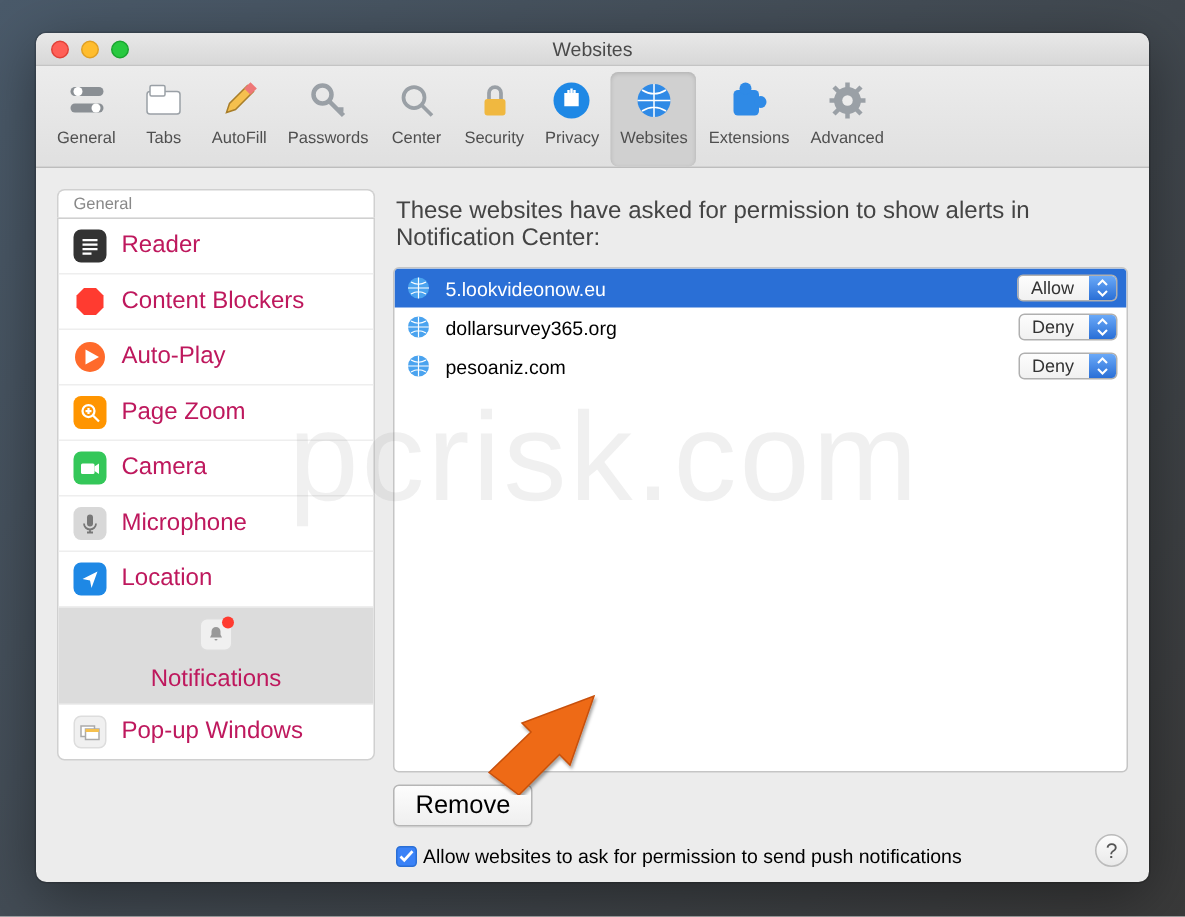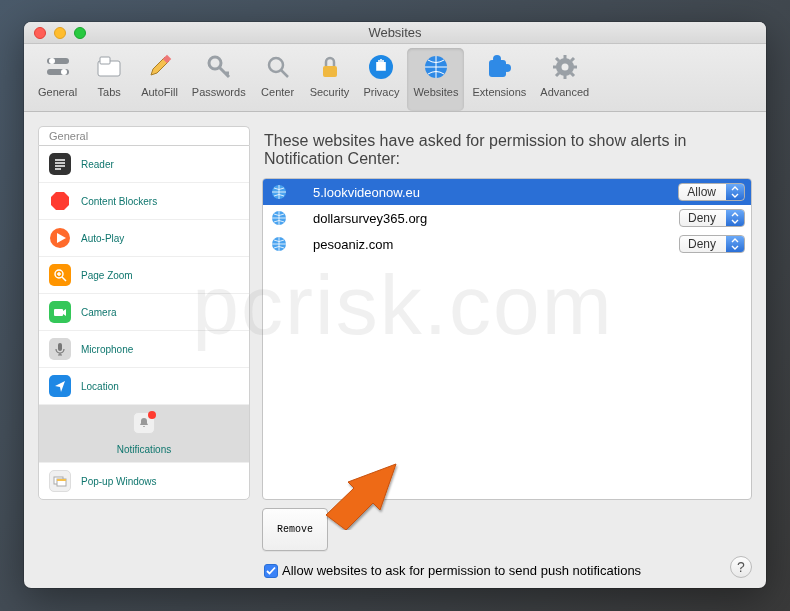--- a/index.html
+++ b/index.html
@@ -113,21 +113,21 @@
 }
 .sb-item:last-child { border-bottom: none; }
 .sb-item.selected { background: #dcdcdc; flex-direction: column; }
 .sb-icon {
   width: 22px; height: 22px;
   border-radius: 5px;
   display:flex;align-items:center;justify-content:center;
   flex-shrink:0;
   position: relative;
 }
-.sb-label { font-size: 10px; color: #0f766e; }
+.sb-label { font-size: 16px; color: #be185d; }
 .badge {
   position: absolute;
   width:8px;height:8px;border-radius:50%;background:#ff3b30;
   top:-2px;right:-2px;
 }
 .main {
   flex: 1;
   display: flex;
   flex-direction: column;
 }
@@ -136,21 +136,21 @@
   flex: 1;
   background: #fff;
   border: 1px solid #c5c5c5;
   border-radius: 4px;
   overflow: hidden;
 }
 .row {
   display:flex;
   align-items:center;
   padding: 4px 6px 4px 8px;
-  gap: 26px;
+  gap: 10px;
 }
 .row.selected { background: #2a6fd6; color: #fff; }
 .row-icon { width:16px;height:16px; flex-shrink:0; }
 .row-text { flex:1; font-size:13px; }
 .perm-select {
   background: linear-gradient(#fdfdfd,#f1f1f1);
   border: 1px solid #b0b0b0;
   border-radius: 4px;
   display:flex;
   align-items:center;
@@ -163,25 +163,24 @@
 .perm-select .arr {
   width:18px;height:100%;
   background: linear-gradient(#6aa9f8,#2a6fd6);
   display:flex;align-items:center;justify-content:center;
 }
 .actions { padding: 8px 0 2px; }
 .btn {
   background: linear-gradient(#fdfdfd,#efefef);
   border: 1px solid #b5b5b5;
   border-radius: 4px;
-  padding: 15px 14px;
-  font-size: 10px;
+  padding: 3px 14px;
+  font-size: 17px;
   cursor:pointer;
   box-shadow: 0 1px 0 rgba(0,0,0,0.05);
-  font-family: Liberation Mono, monospace;
 }
 .chkrow { display:flex;align-items:center;gap:4px;padding:10px 0 0 2px; }
 .chk {
   width:14px;height:14px;border-radius:3px;
   background:#3a82f7;border:1px solid #2a6fd6;
   display:flex;align-items:center;justify-content:center;
 }
 .chk svg { width:10px;height:10px; }
 .help {
   position:absolute;

